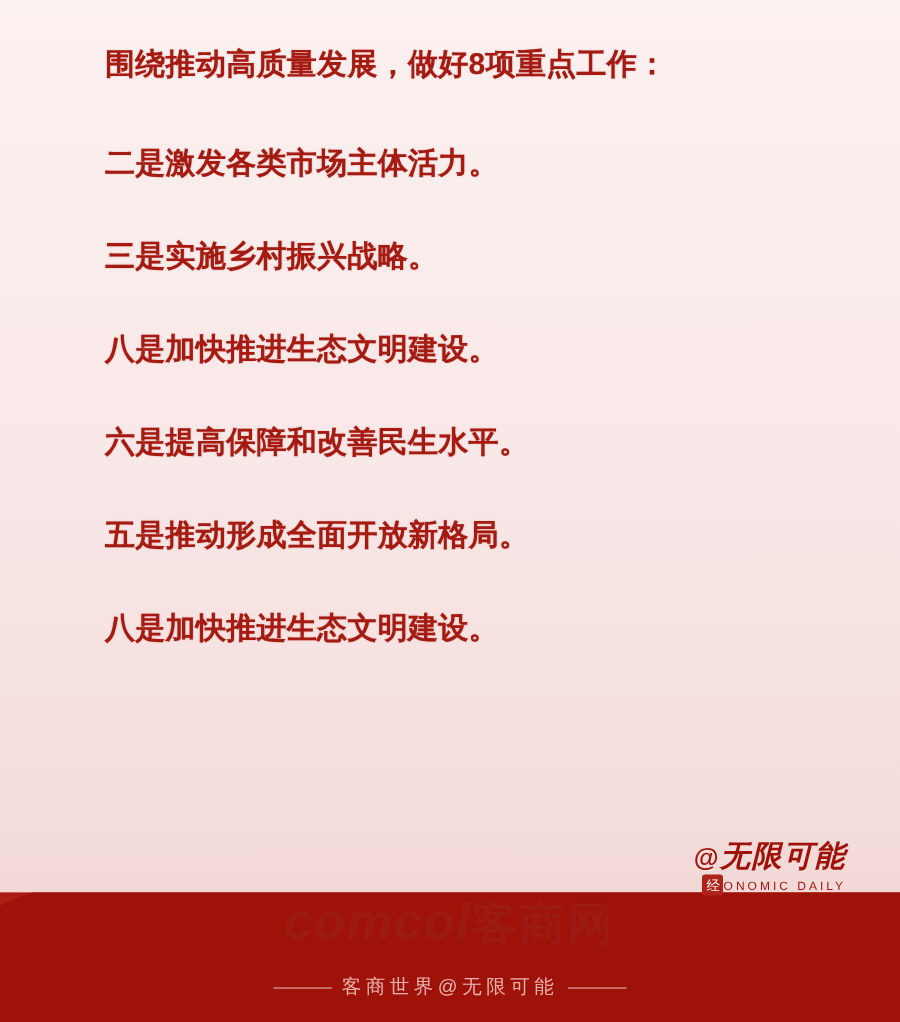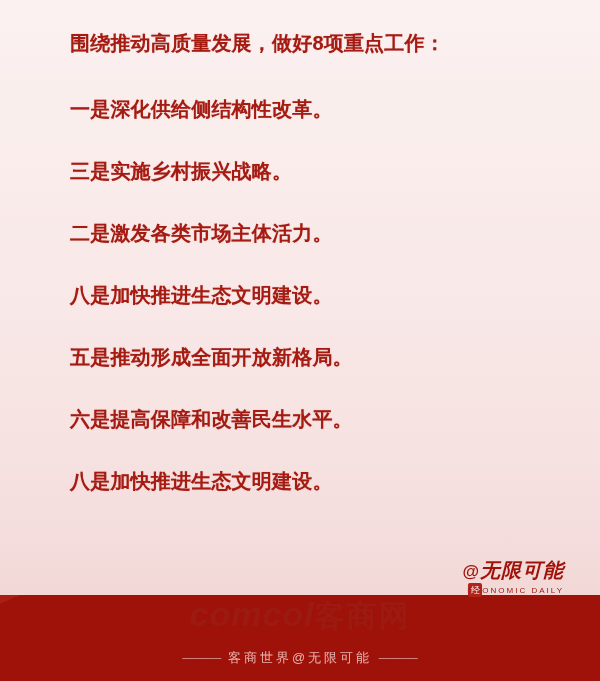--- a/index.html
+++ b/index.html
@@ -150,26 +150,25 @@
     text-align: center;
   }
 </style>
 </head>
 <body>
 
 <div class="poster">
 
   <div class="content">
     <p class="line heading">围绕推动高质量发展，做好8项重点工作：</p>
-    <p class="line">一是深化供给侧结构性改革。</p>
+    <p class="line">二是激发各类市场主体活力。</p>
     <p class="line">三是实施乡村振兴战略。</p>
-    <p class="line">二是激发各类市场主体活力。</p>
     <p class="line">八是加快推进生态文明建设。</p>
+    <p class="line">六是提高保障和改善民生水平。</p>
     <p class="line">五是推动形成全面开放新格局。</p>
-    <p class="line">六是提高保障和改善民生水平。</p>
     <p class="line">八是加快推进生态文明建设。</p>
   </div>
 
   <div class="logo">
     <div class="logo-main">
       <span class="at">@</span><span>无限可能</span>
     </div>
     <div class="logo-sub">ECONOMIC DAILY</div>
     <div class="logo-seal">经</div>
   </div>

